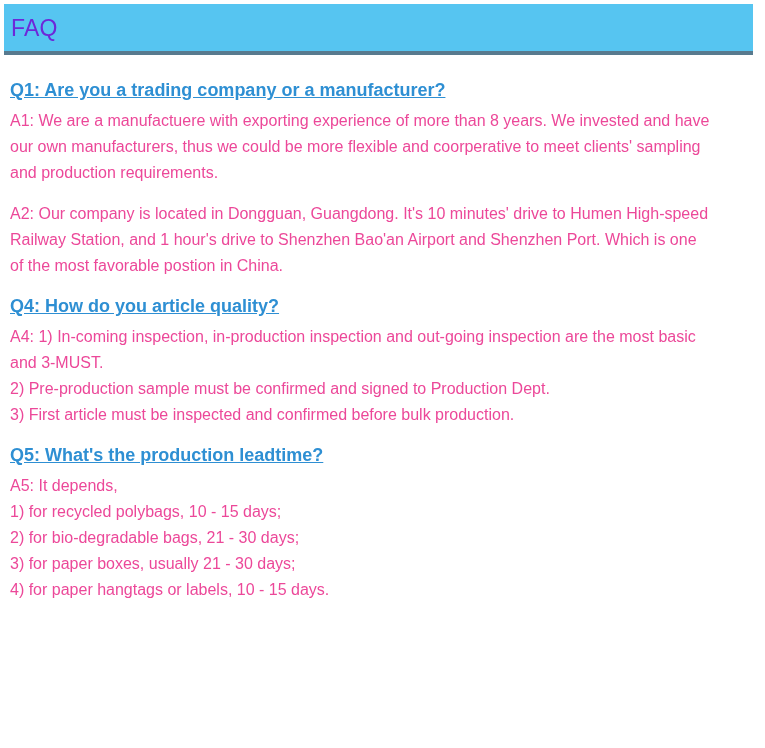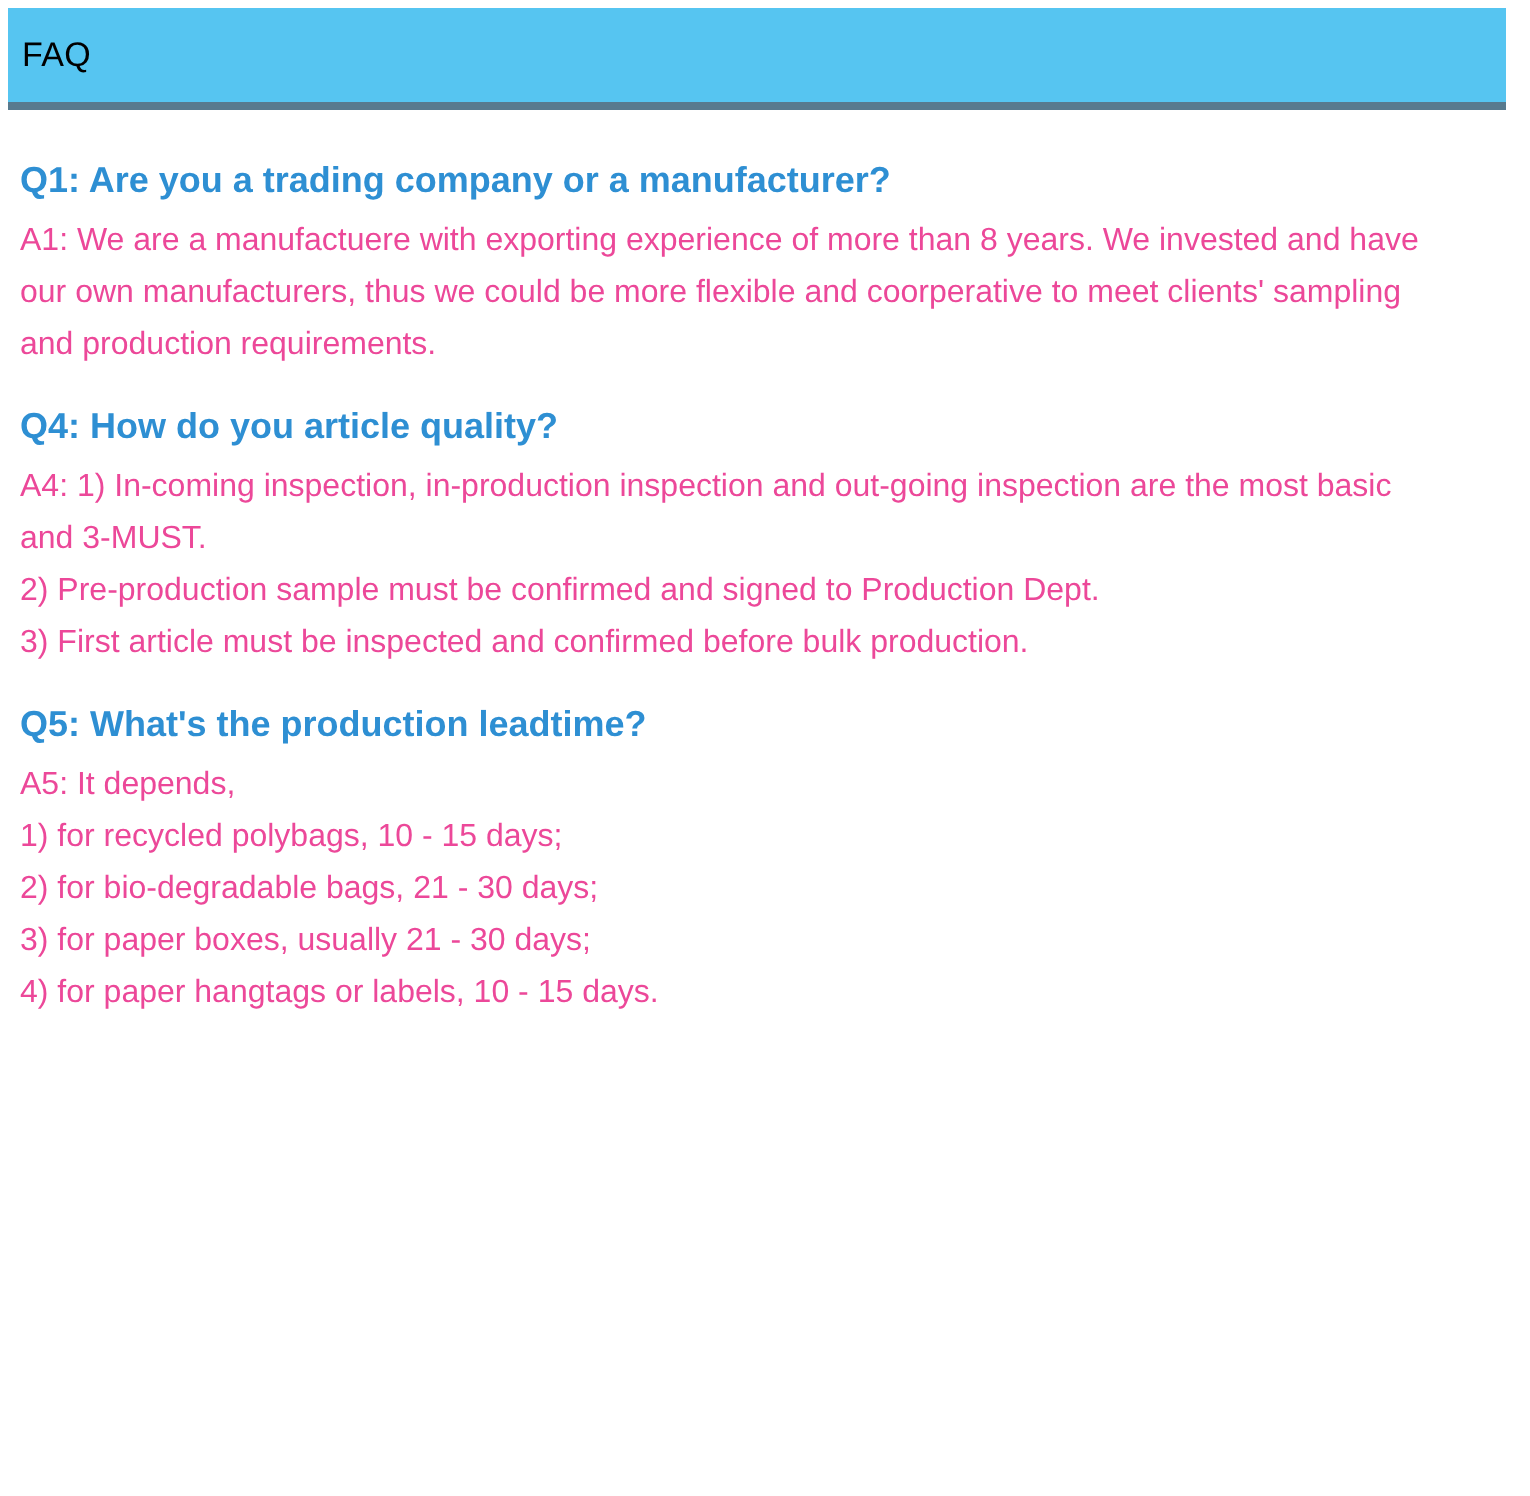--- a/index.html
+++ b/index.html
@@ -12,40 +12,41 @@
     font-family: "Liberation Sans", "DejaVu Sans", sans-serif;
     -webkit-font-smoothing: antialiased;
   }
   .banner {
     margin: 4px 12px 0 4px;
     background: var(--banner-bg, #56C5F1);
     border-bottom: 4px solid var(--banner-border, #587A8E);
     padding: 10px 0 9px 7px;
   }
   .banner-title {
-    font-size: 17px;
+    font-size: 23px;
     line-height: 28px;
-    color: #000000;
+    color: #6d28d9;
     letter-spacing: 0.2px;
   }
   .content {
     padding: 2px 12px 4px 10px;
   }
   .faq-item {
     margin: 0 0 15px 0;
   }
   .faq-item:first-child .question {
     margin-top: 21px;
   }
   .question {
     color: var(--question-color, #2E8FD3);
     font-size: 18px;
     line-height: 24px;
     font-weight: 700;
     margin: 0 0 6px 0;
+    text-decoration: underline;
   }
   .answer {
     color: #ec4899;
     font-size: 16px;
     line-height: 26px;
     margin: 0;
     white-space: pre-line;
   }
 </style>
 </head>
@@ -60,20 +61,23 @@
   <div class="content">
 
     <section class="faq-item">
       <h3 class="question">Q1: Are you a trading company or a manufacturer?</h3>
       <p class="answer">A1: We are a manufactuere with exporting experience of more than 8 years. We invested and have
 our own manufacturers, thus we could be more flexible and coorperative to meet clients' sampling
 and production requirements.</p>
     </section>
 
     <section class="faq-item">
+      <p class="answer">A2: Our company is located in Dongguan, Guangdong. It's 10 minutes' drive to Humen High-speed
+Railway Station, and 1 hour's drive to Shenzhen Bao'an Airport and Shenzhen Port. Which is one
+of the most favorable postion in China.</p>
     </section>
 
     <section class="faq-item">
     </section>
 
     <section class="faq-item">
       <h3 class="question">Q4: How do you article quality?</h3>
       <p class="answer">A4: 1) In-coming inspection, in-production inspection and out-going inspection are the most basic
 and 3-MUST.
 2) Pre-production sample must be confirmed and signed to Production Dept.

